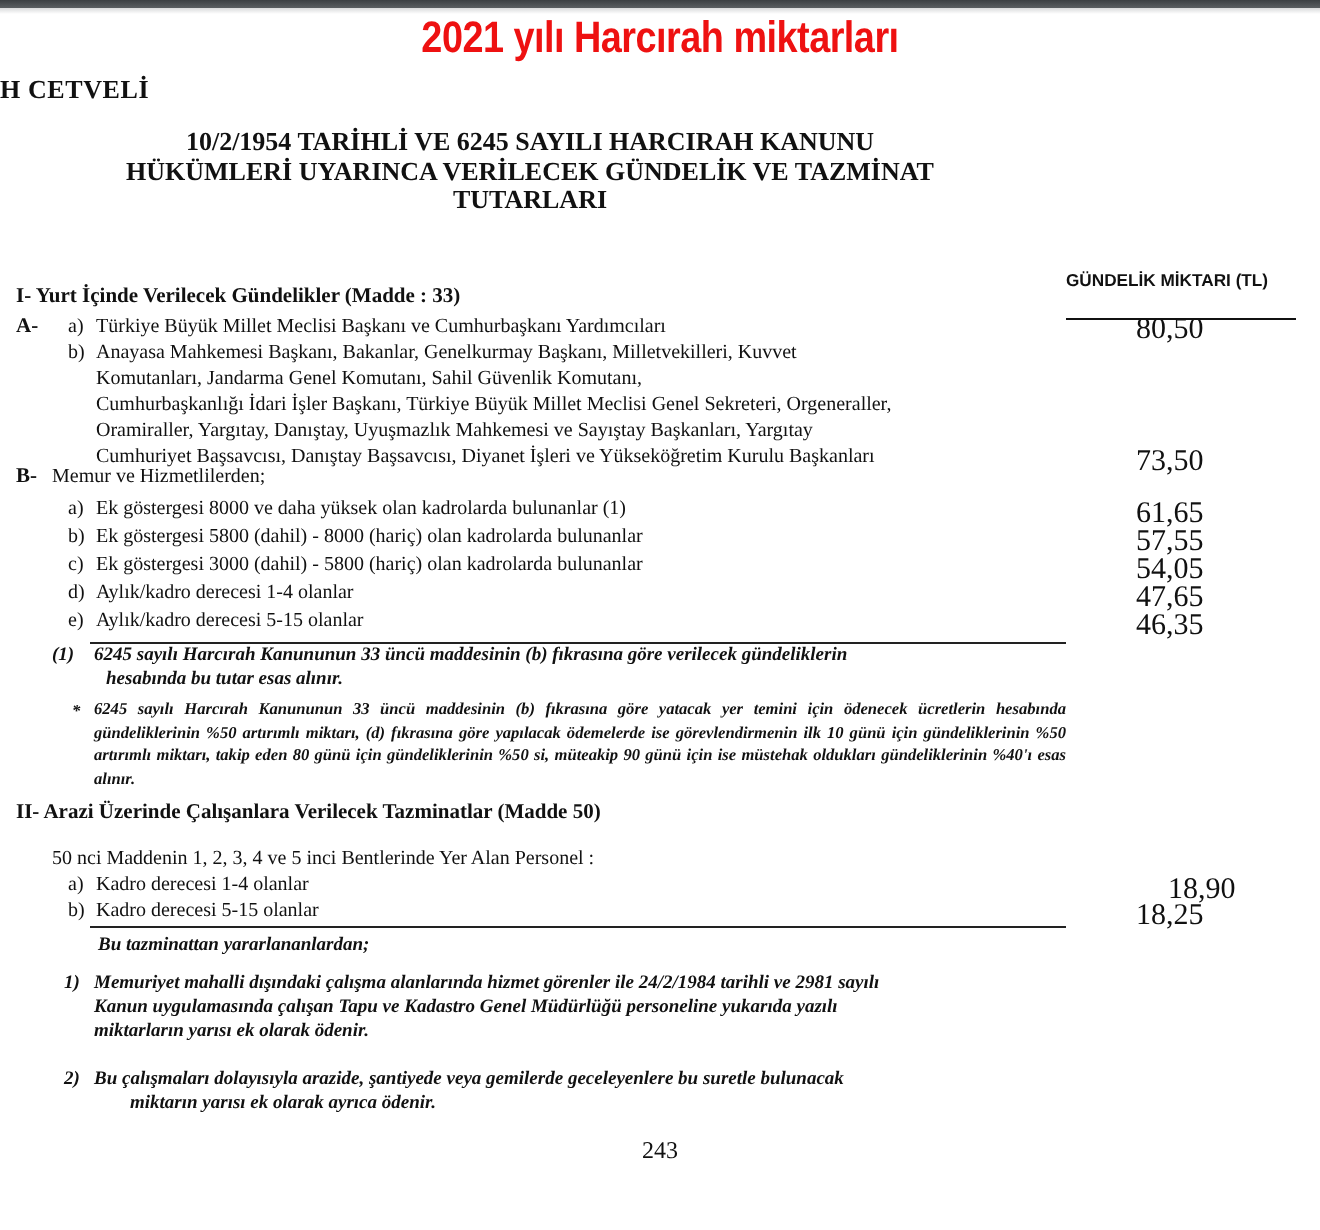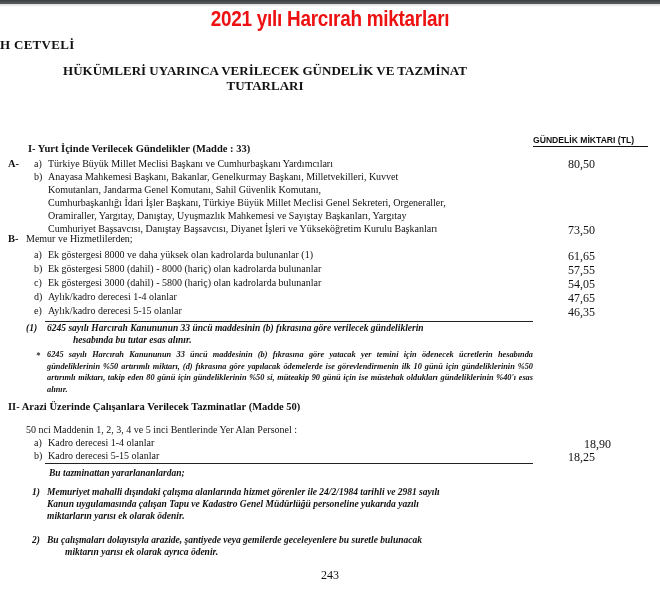--- a/index.html
+++ b/index.html
@@ -27,47 +27,48 @@
     left: 0; width: 530px; top: 37px; text-align: left;
     font-weight: bold; font-size: 13px; letter-spacing: 0.3px;
   }
   .doc-title {
     left: 0; width: 530px; top: 64px; text-align: center;
     font-weight: bold; font-size: 13px; line-height: 14.5px; white-space: normal;
   }
   .col-header {
     left: 533px; top: 135px; width: 115px;
     font-family: "Liberation Sans", "DejaVu Sans", sans-serif;
-    font-weight: bold; font-size: 8.6px; border-bottom: 1px solid #111; padding-bottom: 1px;
+    font-weight: bold; font-size: 8.6px; border-bottom: 1px solid #111; padding-bottom: 14px;
   }
   .section-title { font-weight: bold; font-size: 10.5px; }
   .txt { font-size: 10px; }
-  .amount { left: 568px; font-size: 12px; }
+  .amount { left: 568px; font-size: 15px; }
   .foot { font-style: italic; font-weight: bold; font-size: 9.5px; }
   .foot-small { font-style: italic; font-weight: bold; font-size: 8.3px; line-height: 11.5px; white-space: normal; text-align: justify; }
   .rule { position: absolute; height: 1px; background: #222; }
   .pagenum { left: 0; width: 660px; text-align: center; font-size: 12px; top: 568px; }
 </style>
 </head>
 <body>
 
 <div class="topbar"></div>
 <div class="topbar-shade"></div>
 
 <div class="abs headline">2021 yılı Harcırah miktarları</div>
 <div class="abs cetvel">H CETVELİ</div>
 
 <div class="abs doc-title">
+  <div>10/2/1954 TARİHLİ VE 6245 SAYILI HARCIRAH KANUNU</div>
   <div>HÜKÜMLERİ UYARINCA VERİLECEK GÜNDELİK VE TAZMİNAT</div>
   <div>TUTARLARI</div>
 </div>
 
 <div class="abs col-header">GÜNDELİK MİKTARI (TL)</div>
 
-<div class="abs section-title" style="left:8px; top:143px;margin-left:20px;">I- Yurt İçinde Verilecek Gündelikler (Madde : 33)</div>
+<div class="abs section-title" style="left:8px; top:143px;">I- Yurt İçinde Verilecek Gündelikler (Madde : 33)</div>
 
 <div class="abs section-title" style="left:8px; top:158px;">A-</div>
 <div class="abs txt" style="left:34px; top:158px;">a)</div>
 <div class="abs txt" style="left:48px; top:158px;">Türkiye Büyük Millet Meclisi Başkanı ve Cumhurbaşkanı Yardımcıları</div>
 <div class="abs amount" style="top:157px;">80,50</div>
 
 <div class="abs txt" style="left:34px; top:171px;">b)</div>
 <div class="abs txt" style="left:48px; top:171px;">Anayasa Mahkemesi Başkanı, Bakanlar, Genelkurmay Başkanı, Milletvekilleri, Kuvvet</div>
 <div class="abs txt" style="left:48px; top:184px;">Komutanları,  Jandarma  Genel  Komutanı,  Sahil Güvenlik Komutanı,</div>
 <div class="abs txt" style="left:48px; top:197px;">Cumhurbaşkanlığı İdari İşler Başkanı, Türkiye Büyük Millet Meclisi Genel Sekreteri, Orgeneraller,</div>
@@ -95,21 +96,21 @@
 <div class="abs amount" style="top:291px;">47,65</div>
 
 <div class="abs txt" style="left:34px; top:305px;">e)</div>
 <div class="abs txt" style="left:48px; top:305px;">Aylık/kadro derecesi 5-15 olanlar</div>
 <div class="abs amount" style="top:305px;">46,35</div>
 
 <div class="rule" style="left:45px; top:321px; width:488px;"></div>
 
 <div class="abs foot" style="left:26px; top:323px;">(1)</div>
 <div class="abs foot" style="left:47px; top:323px;">6245  sayılı  Harcırah  Kanununun  33  üncü  maddesinin  (b)  fıkrasına  göre  verilecek  gündeliklerin</div>
-<div class="abs foot" style="left:57px; top:335px;padding-left:16px;">hesabında bu tutar esas alınır.</div>
+<div class="abs foot" style="left:37px; top:335px;padding-left:16px;">hesabında bu tutar esas alınır.</div>
 
 <div class="abs foot-small" style="left:36px; top:350px;">*</div>
 <div class="abs foot-small" style="left:47px; top:349px; width:486px;">6245 sayılı Harcırah Kanununun 33 üncü maddesinin (b) fıkrasına göre yatacak yer temini için ödenecek ücretlerin hesabında gündeliklerinin %50 artırımlı miktarı, (d) fıkrasına göre yapılacak ödemelerde ise görevlendirmenin ilk 10 günü için gündeliklerinin %50 artırımlı miktarı, takip eden 80 günü için gündeliklerinin %50 si, müteakip 90 günü için ise müstehak oldukları gündeliklerinin %40'ı esas alınır.</div>
 
 <div class="abs section-title" style="left:8px; top:401px;">II- Arazi Üzerinde Çalışanlara Verilecek Tazminatlar (Madde 50)</div>
 <div class="abs txt" style="left:26px; top:424px;">50 nci Maddenin 1, 2, 3, 4 ve 5 inci Bentlerinde Yer Alan Personel :</div>
 
 <div class="abs txt" style="left:34px; top:437px;">a)</div>
 <div class="abs txt" style="left:48px; top:437px;">Kadro derecesi 1-4 olanlar</div>
 <div class="abs amount" style="top:437px;margin-left:16px;">18,90</div>

